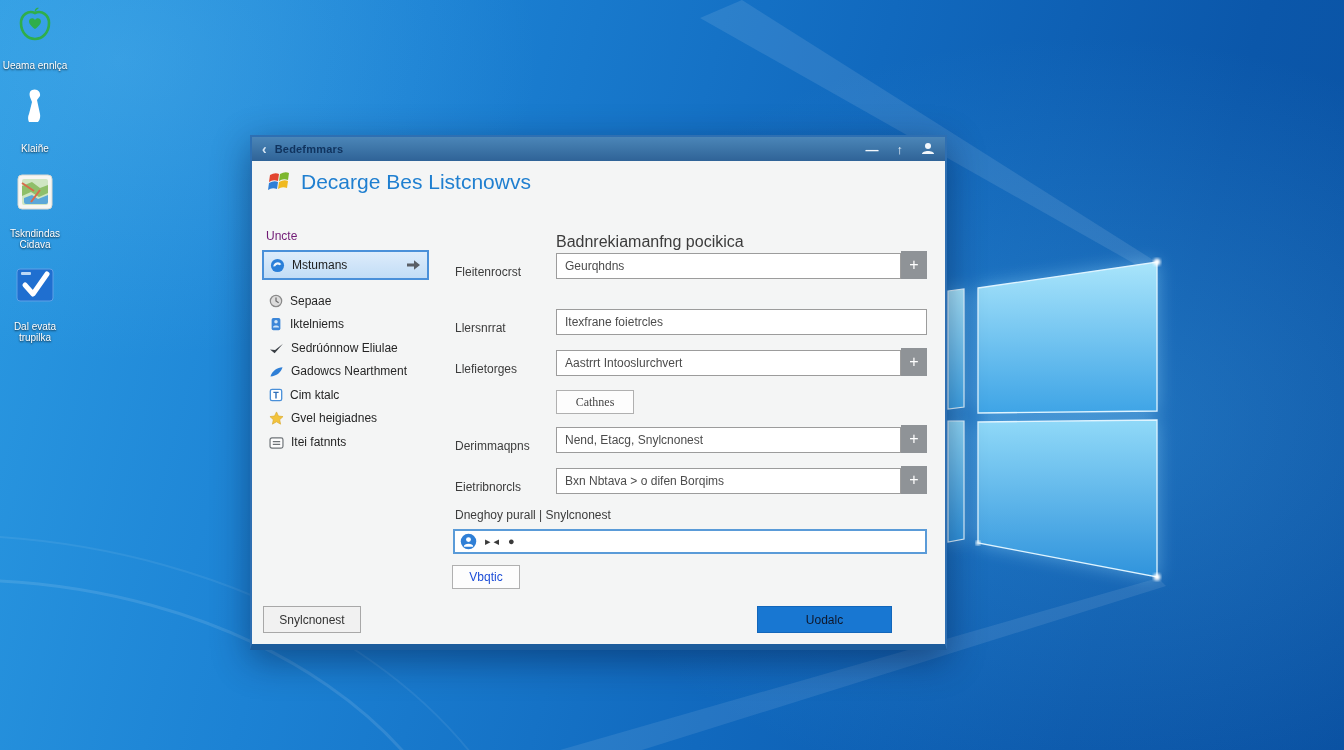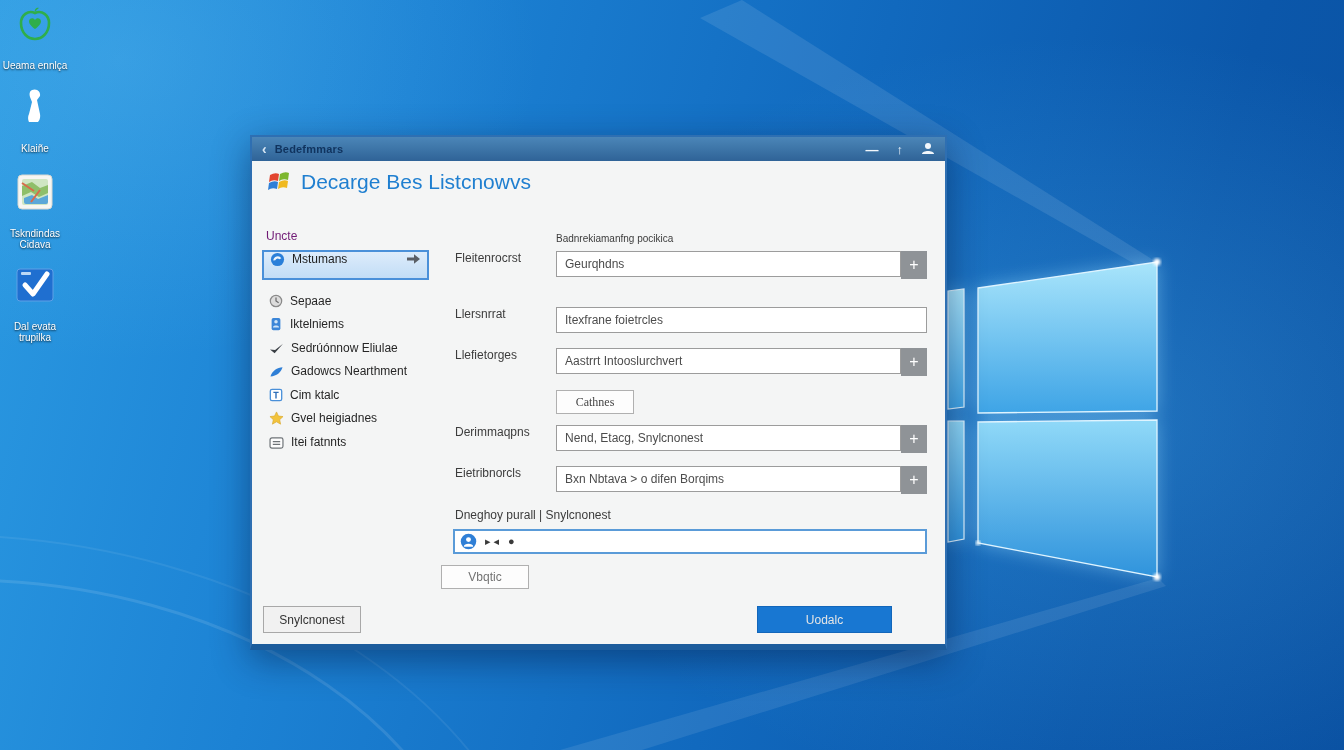--- a/index.html
+++ b/index.html
@@ -30,46 +30,46 @@
   .titlebar .spacer{flex:1;}
   .titlebar .ctl{color:#f2f7fc;font-size:13px;font-weight:bold;margin-left:18px;line-height:1;cursor:default;}
 
   .heading{position:absolute;left:16px;top:33px;display:flex;align-items:flex-start;gap:9px;
            font-size:21px;color:#1f7fd0;}
 
   
   .side-hdr{position:absolute;left:14px;top:92px;font-size:12px;color:#701a75;}
   .side-sel{position:absolute;left:10px;top:113px;width:151px;height:26px;box-sizing:content-box;
             border:2px solid #4a90d9;background:linear-gradient(#ddecfb,#c2ddf6);
-            display:flex;gap:7px;padding:0 6px;font-size:12px;color:#1d1d1d;}
+            display:flex;align-items:center;gap:7px;padding:0 6px;font-size:12px;color:#1d1d1d;}
   .side-sel .sp{flex:1;}
   .side-list{position:absolute;left:10px;top:147px;width:160px;}
   .side-item{height:23.5px;display:flex;align-items:flex-end;gap:7px;padding-left:7px;
              font-size:12px;color:#262626;}
 
   
-  .toplabel{position:absolute;left:304px;top:96px;font-size:10px;color:#3c3c3c;}
-  .frow{position:absolute;left:203px;width:472px;height:28px;display:flex;align-items:flex-start;}
+  .toplabel{position:absolute;left:304px;top:96px;font-size:16px;color:#3c3c3c;}
+  .frow{position:absolute;left:203px;width:472px;height:28px;display:flex;align-items:flex-end;}
   .flabel{width:101px;font-size:12px;color:#3c3c3c;}
   .ffield{flex:1;height:26px;box-sizing:border-box;background:#fff;border:1px solid #9c9c9c;
           display:flex;align-items:center;padding:11px 8px;font-size:12px;color:#4c4c4c;}
   .fplus{width:26px;height:28px;background:#8f9397;color:#fff;border:none;font-size:16px;
          line-height:1;padding:0;cursor:default;}
   .midbtn{position:absolute;left:304px;top:253px;width:78px;height:24px;background:#fdfdfd;
           border:1px solid #b0b0b0;font-size:12px;color:#444;font-family:Liberation Serif, serif;}
   .seclabel{position:absolute;left:203px;top:371px;font-size:12px;color:#3c3c3c;}
   .chipfield{position:absolute;left:201px;top:392px;width:474px;height:25px;box-sizing:border-box;
              background:#fff;border:2px solid #5a9bd8;display:flex;align-items:center;gap:8px;padding:0 5px;}
   .chipglyphs{font-size:11px;color:#3a3a3a;letter-spacing:3px;}
-  .smallbtn{position:absolute;left:189px;top:428px;width:88px;height:24px;background:#fdfdfd;
-            border:1px solid #b0b0b0;font-size:12px;color:#737373;font-family:inherit;}
+  .smallbtn{position:absolute;left:200px;top:428px;width:68px;height:24px;background:#fdfdfd;
+            border:1px solid #b0b0b0;font-size:12px;color:#1d4ed8;font-family:inherit;}
   .btn2nd{position:absolute;left:11px;top:469px;width:98px;height:27px;background:#f1f1f1;
           border:1px solid #a8a8a8;font-size:12px;color:#333;font-family:inherit;}
   .btn1st{position:absolute;left:505px;top:469px;width:135px;height:27px;background:#1877d2;
-          border:1px solid #1266ba;font-size:12px;color:#e5e5e5;font-family:inherit;}
+          border:1px solid #1266ba;font-size:12px;color:#0f172a;font-family:inherit;}
   .selarrow{line-height:0;}
 </style>
 </head>
 <body>
 
 <svg class="wall" width="1344" height="750" viewBox="0 0 1344 750">
   <defs>
     <linearGradient id="paneG" x1="0" y1="0" x2="0" y2="1">
       <stop offset="0" stop-color="#a9e5fb"></stop>
         <stop offset="1" stop-color="#3ea4e6"></stop>

